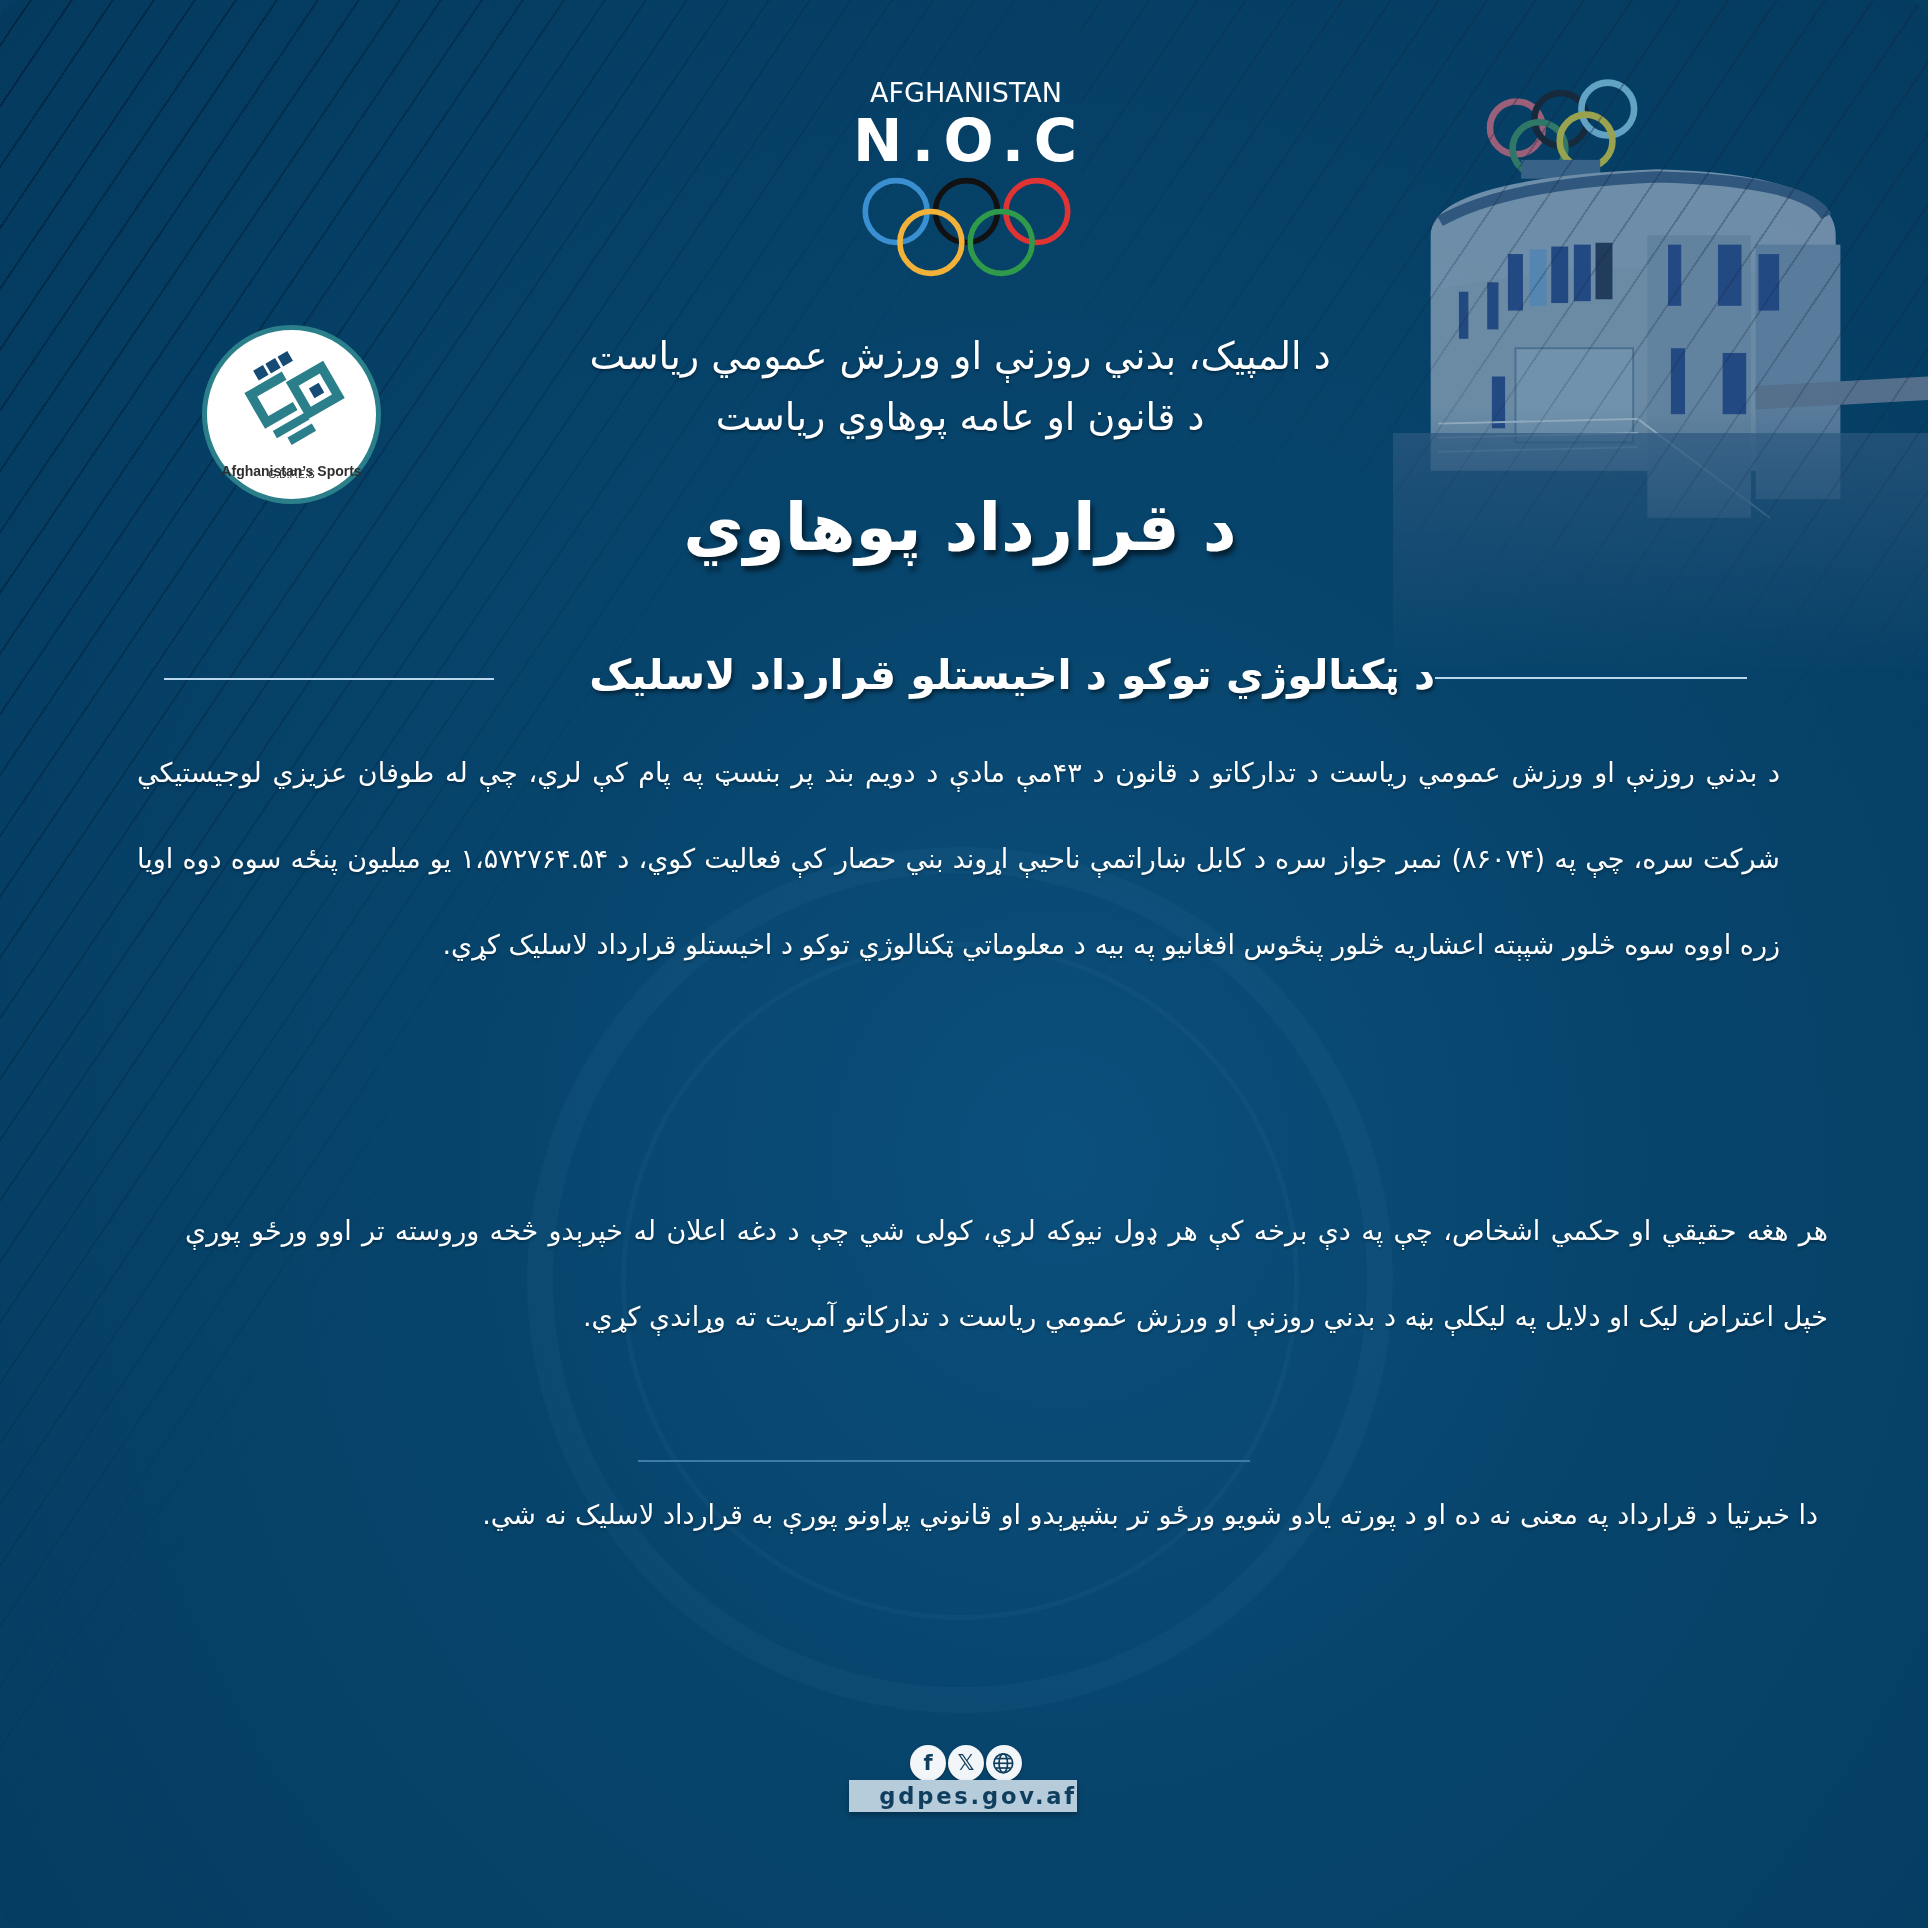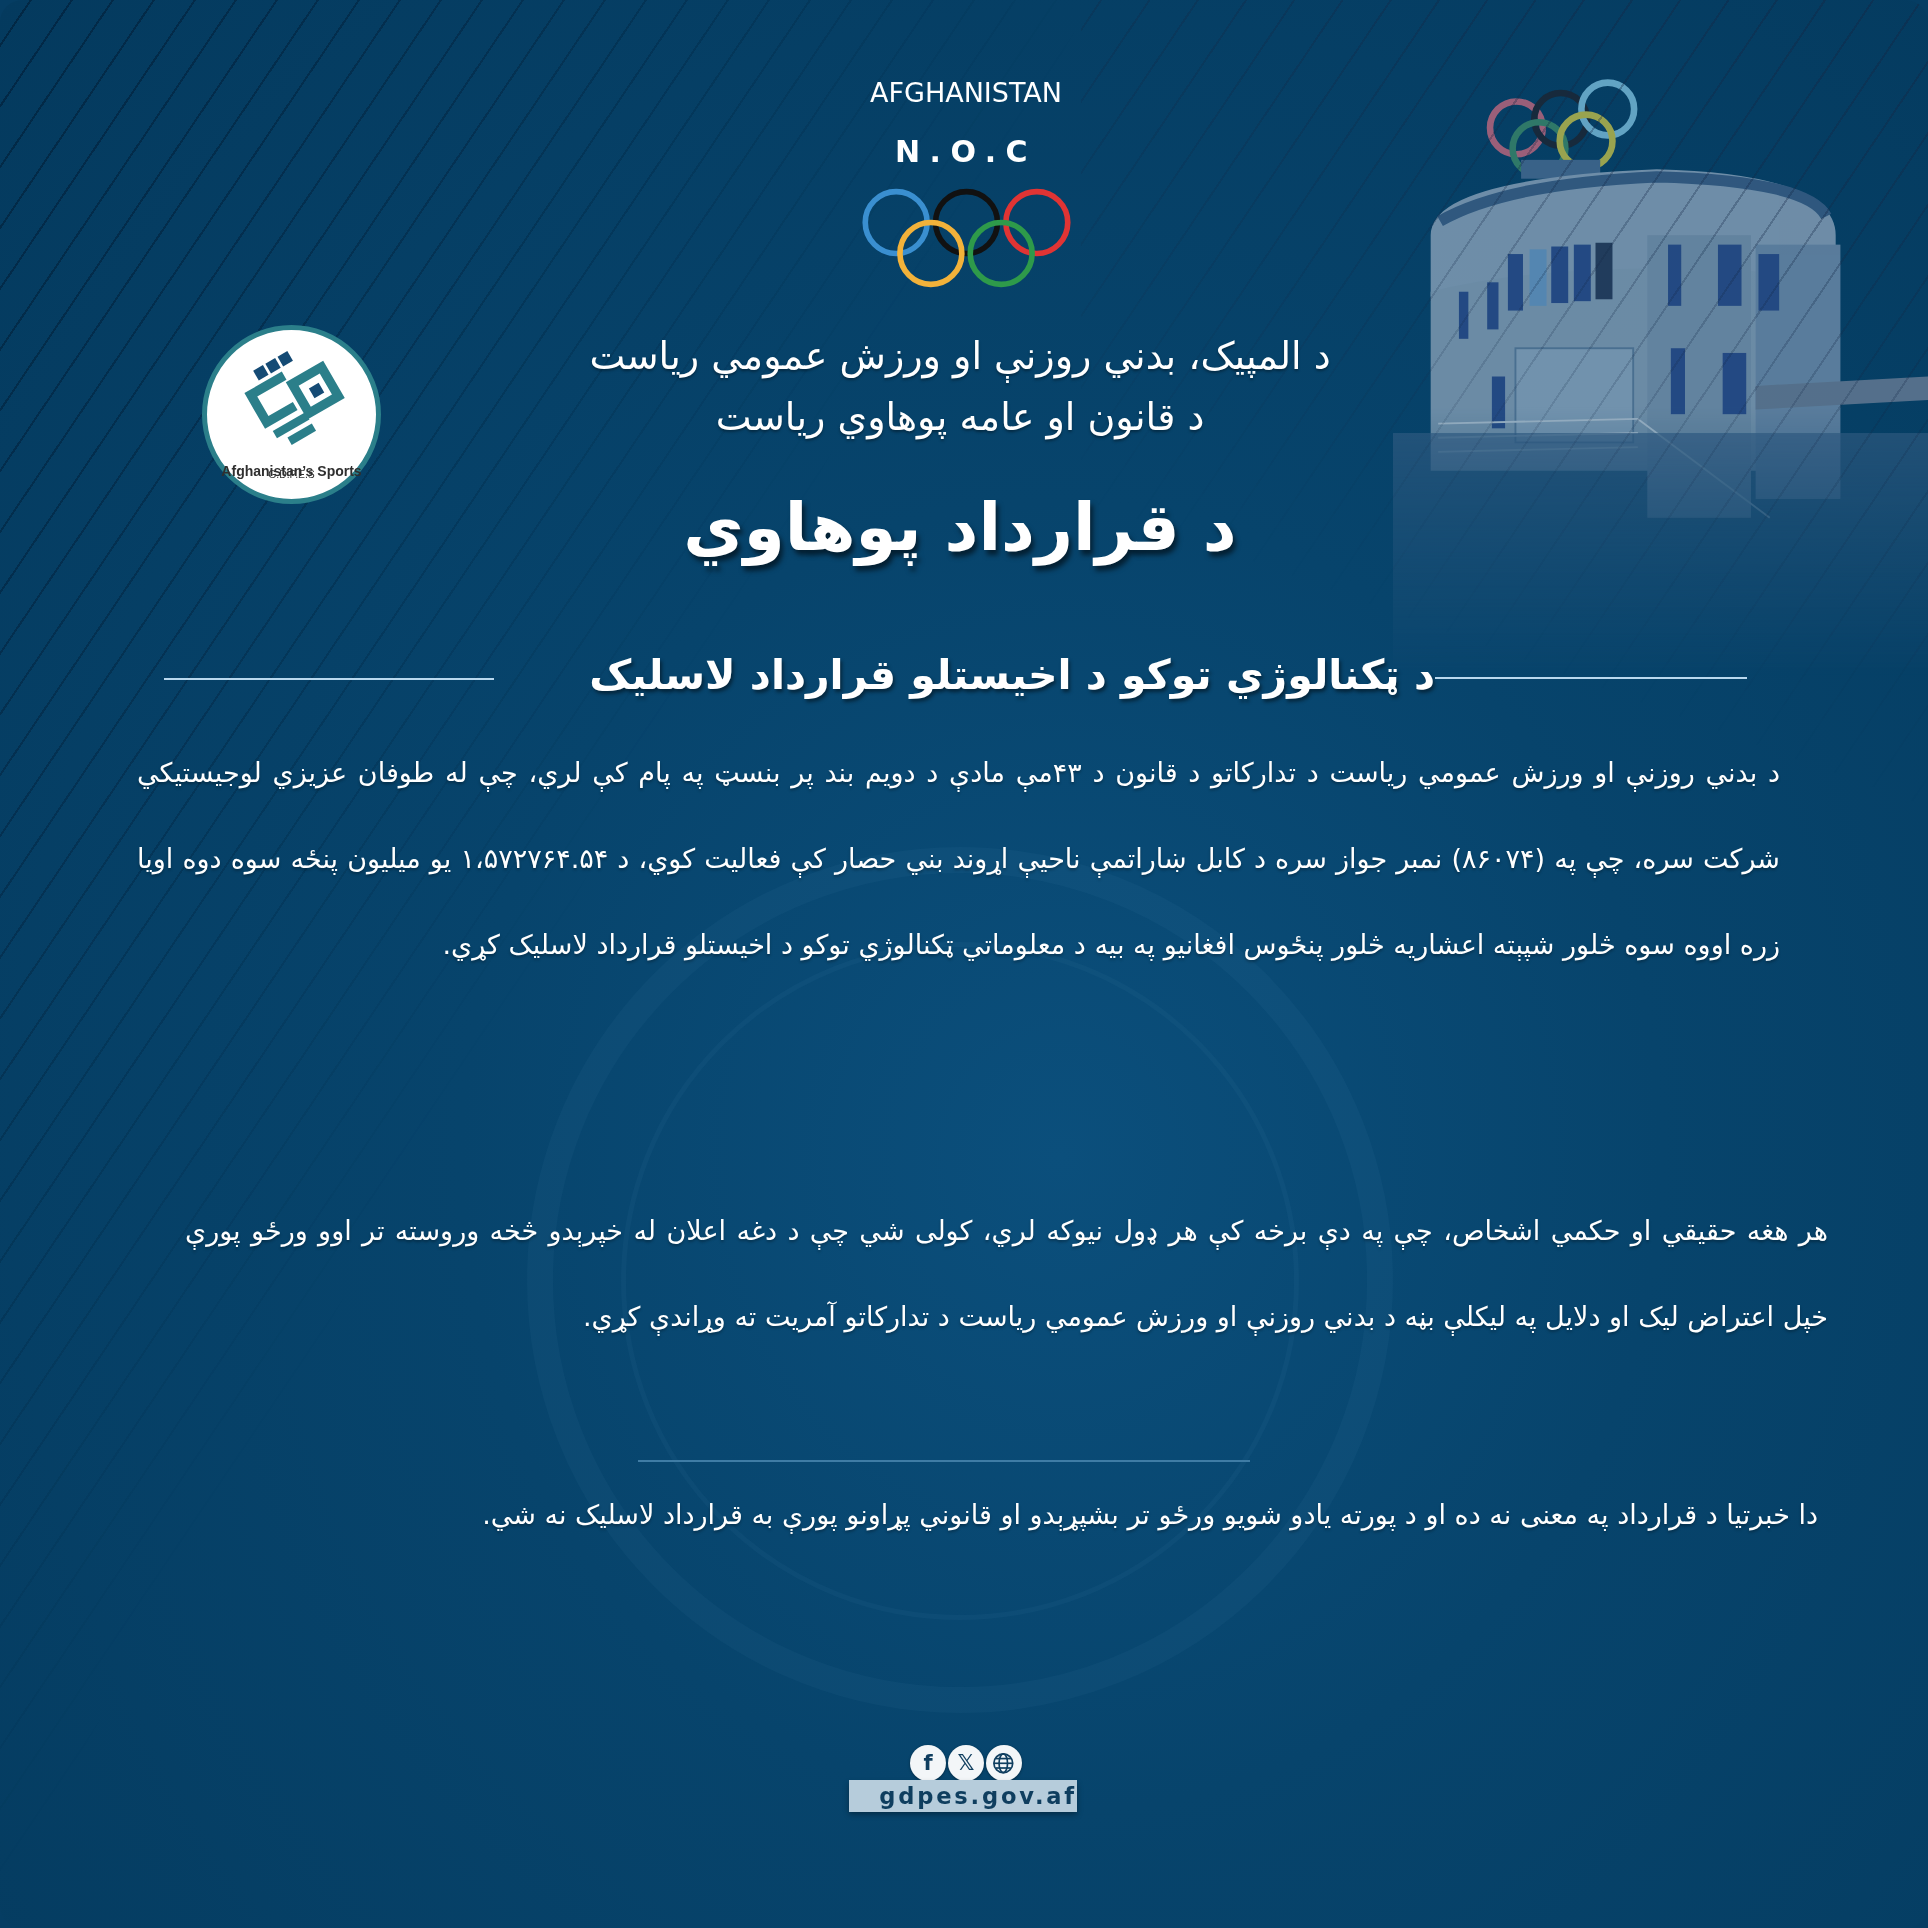--- a/index.html
+++ b/index.html
@@ -45,21 +45,21 @@
       position: absolute; left: 621px; top: 942px; width: 678px; height: 678px;
       border-radius: 50%;
       border: 5.6px solid rgba(120,170,210,0.05);
       box-sizing: border-box;
     }
     
     .noc {
       position: absolute; left: 853px; top: 77px; width: 226px; text-align: center; color: #fff;
     }
     .noc-country { font-family: "DejaVu Sans", sans-serif; font-size: 27px; letter-spacing: 0px; line-height: 32px; }
-    .noc-abbr { font-family: "DejaVu Sans", sans-serif; font-weight: bold; font-size: 30px; letter-spacing: 9.4px; line-height: 55px; margin-top: 15px; }
+    .noc-abbr { font-family: "DejaVu Sans", sans-serif; font-weight: bold; font-size: 59px; letter-spacing: 9.4px; line-height: 55px; margin-top: 4px; }
     .noc-rings { display: block; margin: 5.6px auto 0 auto; }
     
     .gdpes-logo {
       position: absolute; left: 202px; top: 325px; width: 179px; height: 179px;
       border-radius: 50%; background: #fff; border: 5.6px solid #2b7f8a;
       box-sizing: border-box;
     }
     .gdpes-mark { position: absolute; left: 28px; top: 21px; }
     .gdpes-name {
       position: absolute; left: 0; right: 0; top: 121px; text-align: center;

